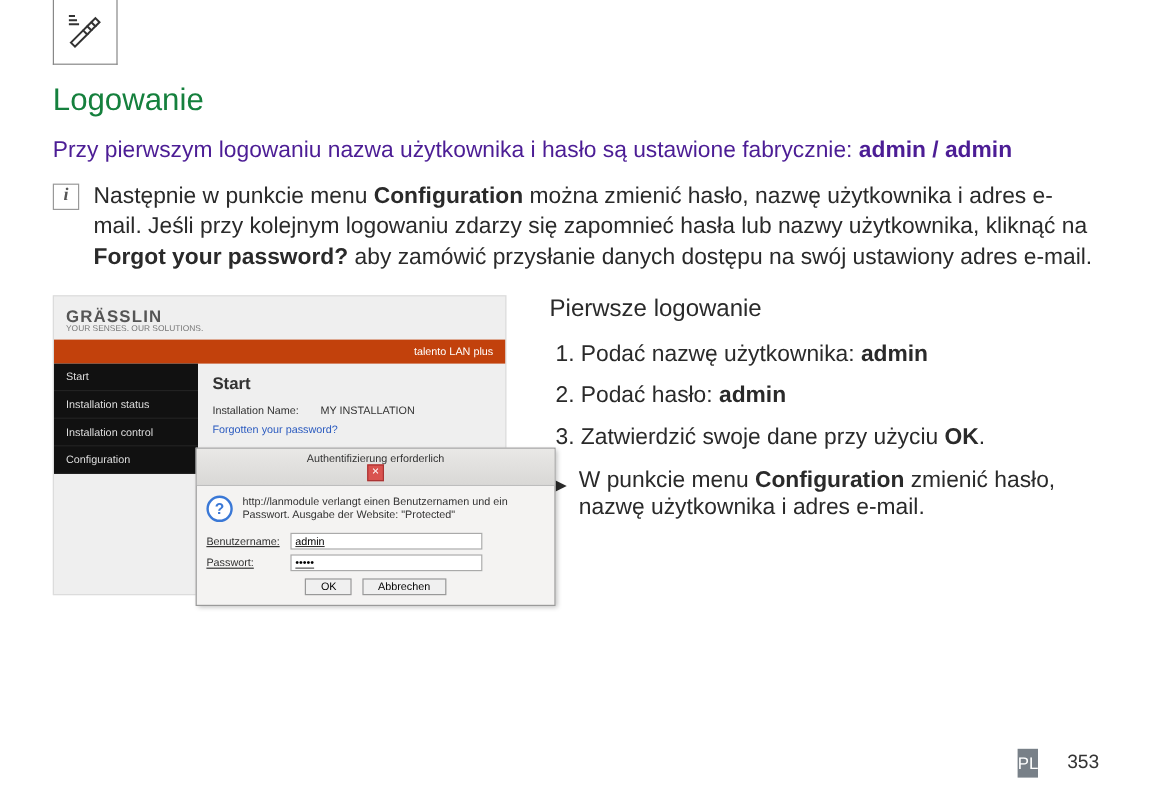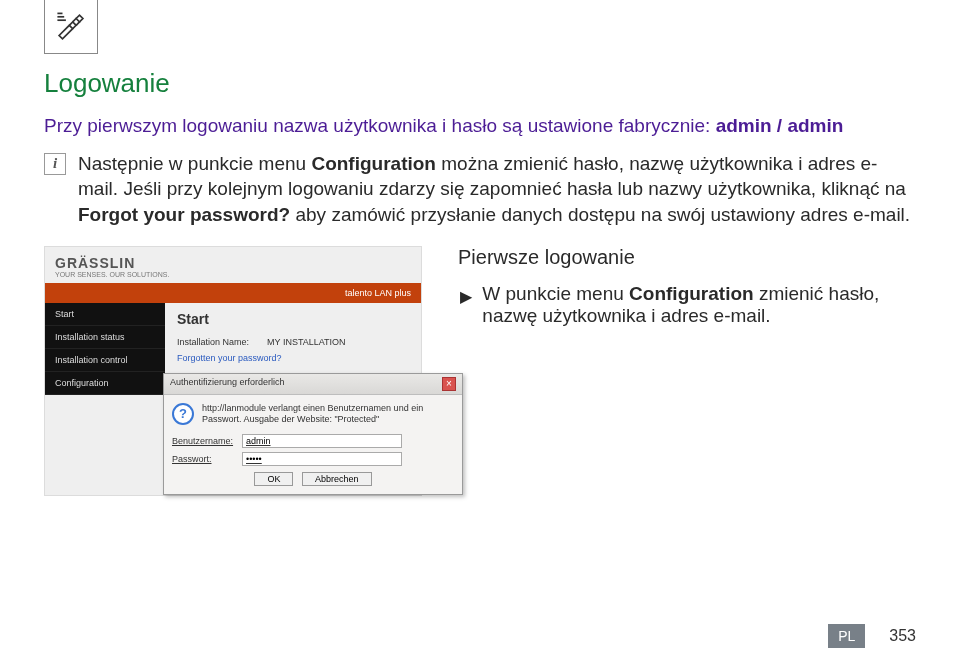--- a/index.html
+++ b/index.html
@@ -18,39 +18,39 @@
   .brand { position: absolute; top: 8px; left: 10px; font-size: 14px; font-weight: 700; color: #555; letter-spacing: 1px; }
   .brand-tag { position: absolute; top: 24px; left: 10px; font-size: 7px; color: #777; }
   .blackbar { position: absolute; top: 36px; left: 0; right: 0; height: 20px; background: #c2410c; color: #fff; display: flex; align-items: center; justify-content: flex-end; padding: 0 10px; font-size: 9px; }
   .sidebar { position: absolute; top: 56px; left: 0; width: 120px; background: #111; color: #ddd; font-size: 9px; }
   .sidebar div { padding: 6px 10px; border-bottom: 1px solid #222; }
   .main-panel { position: absolute; top: 56px; left: 120px; right: 0; padding: 8px 12px; }
   .main-panel .start-h { font-size: 14px; font-weight: 700; margin-bottom: 10px; }
   .main-panel .row { font-size: 9px; margin-bottom: 6px; display: flex; gap: 18px; }
   .main-panel .link { color: #2a5abf; font-size: 9px; }
   .dialog { position: absolute; left: 118px; top: 126px; width: 300px; background: #f4f3f2; border: 1px solid #9a9a9a; box-shadow: 2px 2px 4px rgba(0,0,0,.25); font-size: 9px; }
-  .dialog .titlebar { background: linear-gradient(#e9e8e6,#d9d8d6); padding: 3px 6px; display: flex; justify-content: space-between; border-bottom:1px solid #bdbdbd; }
+  .dialog .titlebar { background: linear-gradient(#e9e8e6,#d9d8d6); padding: 3px 6px; display: flex; justify-content: space-between; align-items: center; border-bottom:1px solid #bdbdbd;flex-direction:column; }
   .dialog .titlebar .x { width: 14px; height: 14px; background: #d9534f; color: #fff; display: flex; align-items: center; justify-content: center; font-size: 10px; border:1px solid #a33; }
   .dialog .body { padding: 8px; }
   .dialog .msg { display: flex; gap: 8px; margin-bottom: 8px; }
   .qmark { width: 22px; height: 22px; border-radius: 50%; background: #fff; border: 2px solid #3a78d6; color: #3a78d6; display:flex; align-items:center; justify-content:center; font-weight:700; flex-shrink:0; font-size:13px; }
   .dialog .fields { margin-left: 0px; text-decoration: underline; }
   .dialog .fields .frow { display:flex; align-items:center; gap:6px; margin-bottom:4px; }
   .dialog .fields label { width: 64px; text-align: left; }
   .dialog input { border:1px solid #aaa; padding:1px 3px; font-size:9px; width: 160px; background:#fff; }
   .dialog .btns { text-align:center; margin-top:6px; }
   .dialog button { font-size:9px; padding:1px 12px; margin:0 3px; background:#f0f0f0; border:1px solid #999; }
   .rightcol { flex: 1; font-size: 19px; color: #2a2a2a; }
   .rightcol h2 { font-size: 20px; font-weight: 400; margin-bottom: 14px; }
   .rightcol ol { list-style: decimal; padding-left: 26px; margin-bottom: 12px; }
   .rightcol ol li { margin-bottom: 8px; line-height: 1.4; }
   .arrow-row { display: flex; gap: 10px; align-items: flex-start; padding-left: 2px; }
   .arrow { color: #2a2a2a; font-size: 16px; margin-top: 4px; }
   .footer { position: absolute; bottom: 18px; right: 44px; display: flex; align-items: center; gap: 24px; }
-  .pl-badge { background: #788088; color: #fff; font-size: 14px; padding: 4px 10px; }
+  .pl-badge { background: #788088; color: #fff; font-size: 14px; padding: 4px 0; }
   .pagenum { font-size: 16px; color: #333; }
 </style>
 </head>
 <body>
 
 <div class="page">
 
   <div class="corner-icon">
     <svg viewBox="0 0 40 40" fill="none" stroke="#333" stroke-width="2">
       <path d="M6 30 L18 18 L22 22 L10 34 Z"></path>
@@ -120,20 +120,31 @@
           <div class="btns">
             <button>OK</button>
             <button>Abbrechen</button>
           </div>
         </div>
       </div>
     </div>
 
     <div class="rightcol">
       <h2>Pierwsze logowanie</h2>
+      <ol>
+        <li>
+          <span>Podać nazwę użytkownika: </span><span class="bold">admin</span>
+        </li>
+        <li>
+          <span>Podać hasło: </span><span class="bold">admin</span>
+        </li>
+        <li>
+          <span>Zatwierdzić swoje dane przy użyciu </span><span class="bold">OK</span><span>.</span>
+        </li>
+      </ol>
       <div class="arrow-row">
         <span class="arrow">▶</span>
         <div>
           <span>W punkcie menu </span><span class="bold">Configuration</span><span> zmienić hasło, nazwę użytkownika i adres e-mail.</span>
         </div>
       </div>
     </div>
   </div>
 
   <div class="footer">

